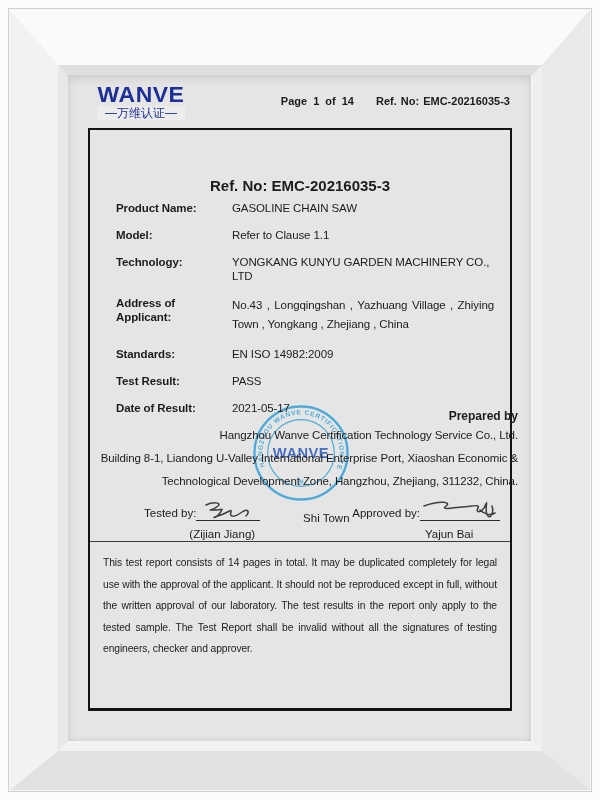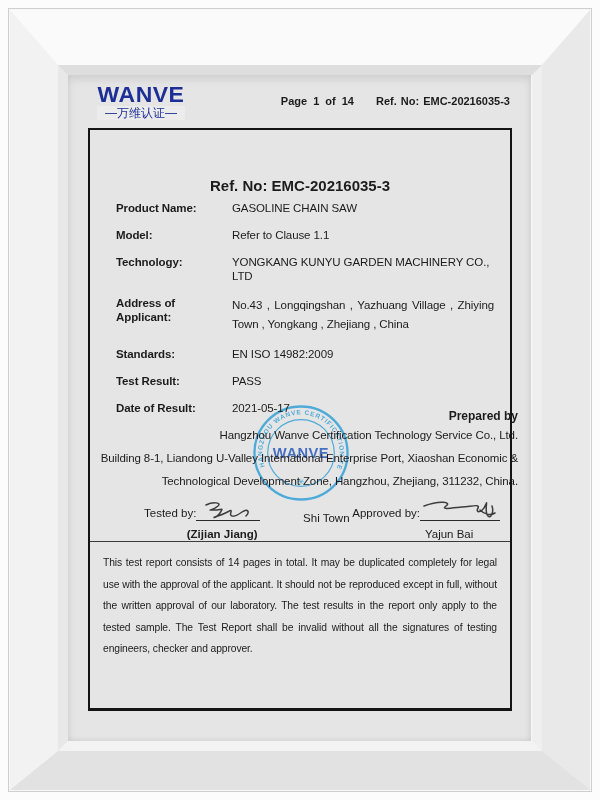--- a/index.html
+++ b/index.html
@@ -162,21 +162,21 @@
     <div class="sigrow">
       <div class="sig">
         <div class="sig-top">
           <span class="sig-label">Tested by:</span>
           <span class="sig-line" style="width:64px;">
             <svg width="58" height="24" viewBox="0 0 58 24">
               <path d="M8,7 C14,4 24,4 20,8 C14,13 8,12 16,12 C24,12 26,9 22,15 C18,21 12,20 20,18 C30,15 34,10 33,14 C31,19 36,20 44,14 C50,10 52,14 48,18" fill="none" stroke="#3d3d3d" stroke-width="1.5" stroke-linecap="round"></path>
             </svg>
           </span>
         </div>
-        <div class="sig-name" style="margin-left:40px;font-weight:bold;">(Zijian Jiang)</div>
+        <div class="sig-name" style="margin-left:40px;">(Zijian Jiang)</div>
       </div>
       <div class="sig">
         <div class="sig-name" style="margin-left:40px;">Shi Town</div>
       </div>
       <div class="sig">
         <div class="sig-top">
           <span class="sig-label">Approved by:</span>
           <span class="sig-line" style="width:80px;">
             <svg width="76" height="26" viewBox="0 0 76 26">
               <path d="M2,10 C18,4 30,6 24,10 C18,14 30,12 40,11 C52,10 58,8 56,12 C53,17 60,18 64,8 C66,3 62,16 66,20 C69,23 72,16 70,10 M58,14 C62,18 68,20 73,17" fill="none" stroke="#3d3d3d" stroke-width="1.5" stroke-linecap="round"></path>

